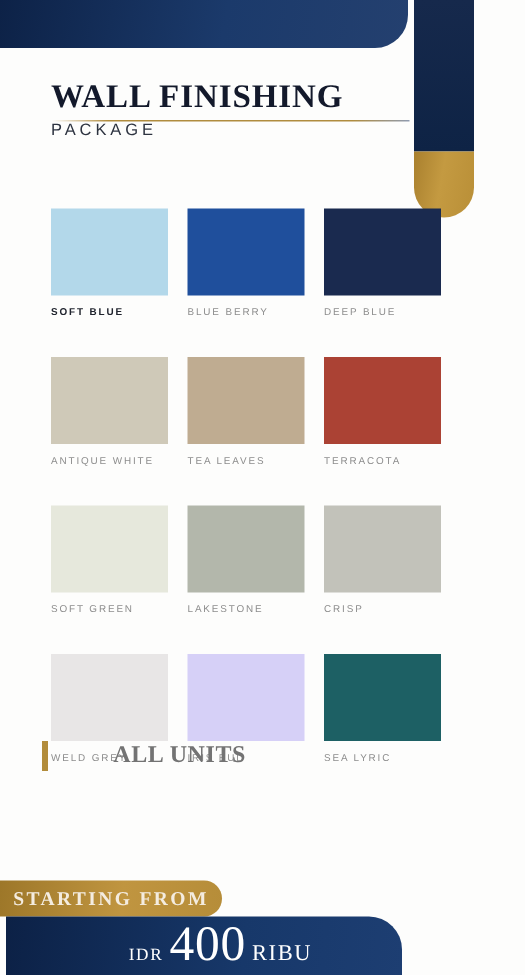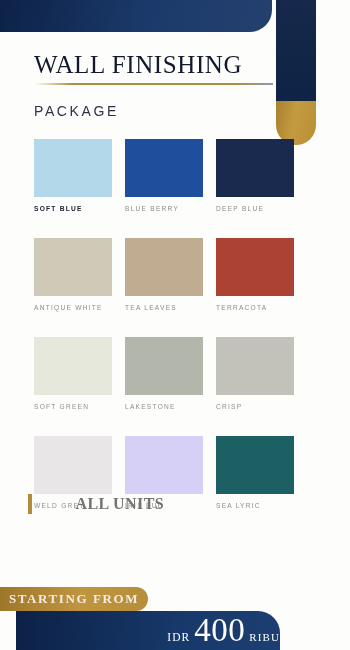--- a/index.html
+++ b/index.html
@@ -25,34 +25,34 @@
   .right-gold{
     position:absolute;right:34px;top:101px;width:40px;height:44px;
     background:linear-gradient(100deg,#a9802e 0%,#c49a41 45%,#b98f37 100%);
     border-bottom-left-radius:20px;border-bottom-right-radius:20px;
   }
 
   
   .header{position:absolute;left:34px;top:52px;width:240px;}
   .title{
     font-family:"Liberation Serif", serif;
-    font-weight:400;
-    font-size:25px;
+    font-weight:700;
+    font-size:22px;
     letter-spacing:.6px;
     color:#13192b;
     line-height:1.05;
     white-space:nowrap;
   }
   .title-rule{
     margin-top:5px;width:239px;height:1.4px;
     background:linear-gradient(90deg,#ffffff 0%,#b08c3e 16%,#b08c3e 84%,#8f9bb0 100%);
   }
   .subtitle{
-    margin-top:18px;
-    font-size:14px;letter-spacing:2.6px;color:#2d3340;font-weight:400;
+    margin-top:0;
+    font-size:11px;letter-spacing:2.6px;color:#2d3340;font-weight:400;
   }
 
   
   .grid{
     position:absolute;left:34px;top:139px;
     width:282px;
     display:grid;
     grid-template-columns:repeat(3,78px);
     column-gap:13px;
     row-gap:26px;
@@ -84,33 +84,33 @@
     position:absolute;left:0;top:587px;width:148px;height:24px;
     background:linear-gradient(95deg,#9d7729 0%,#c09540 55%,#b68d39 100%);
     border-top-right-radius:12px;border-bottom-right-radius:12px;
     display:flex;align-items:center;justify-content:center;
   }
   .gold-tab-text{
     font-family:"Liberation Serif", serif;
     font-weight:700;font-size:13px;letter-spacing:1.6px;color:#f4ece0;
   }
   .price-bar{
-    position:absolute;left:16px;top:611px;width:264px;height:39px;
+    position:absolute;left:4px;top:611px;width:264px;height:39px;
     background:linear-gradient(95deg,#0c2146 0%,#17386a 60%,#1d3e72 100%);
     border-top-right-radius:22px;
-    display:flex;align-items:center;justify-content:flex-end;
+    display:flex;align-items:center;justify-content:center;
   }
   .price-line{
     font-family:"Liberation Serif", serif;
     color:#ffffff;display:flex;align-items:baseline;gap:4px;
     padding-left:22px;
   }
   .price-cur{font-size:11.5px;letter-spacing:1.1px;}
   .price-num{font-size:33px;letter-spacing:.5px;}
-  .price-unit{font-size:11px;letter-spacing:1.1px;font-family:Liberation Serif, serif;}
+  .price-unit{font-size:15px;letter-spacing:1.1px;font-family:Liberation Serif, serif;}
 </style>
 </head>
 <body>
 
 <div class="page">
 
   <div class="top-bar"></div>
   <div class="right-navy"></div>
   <div class="right-gold"></div>
 

